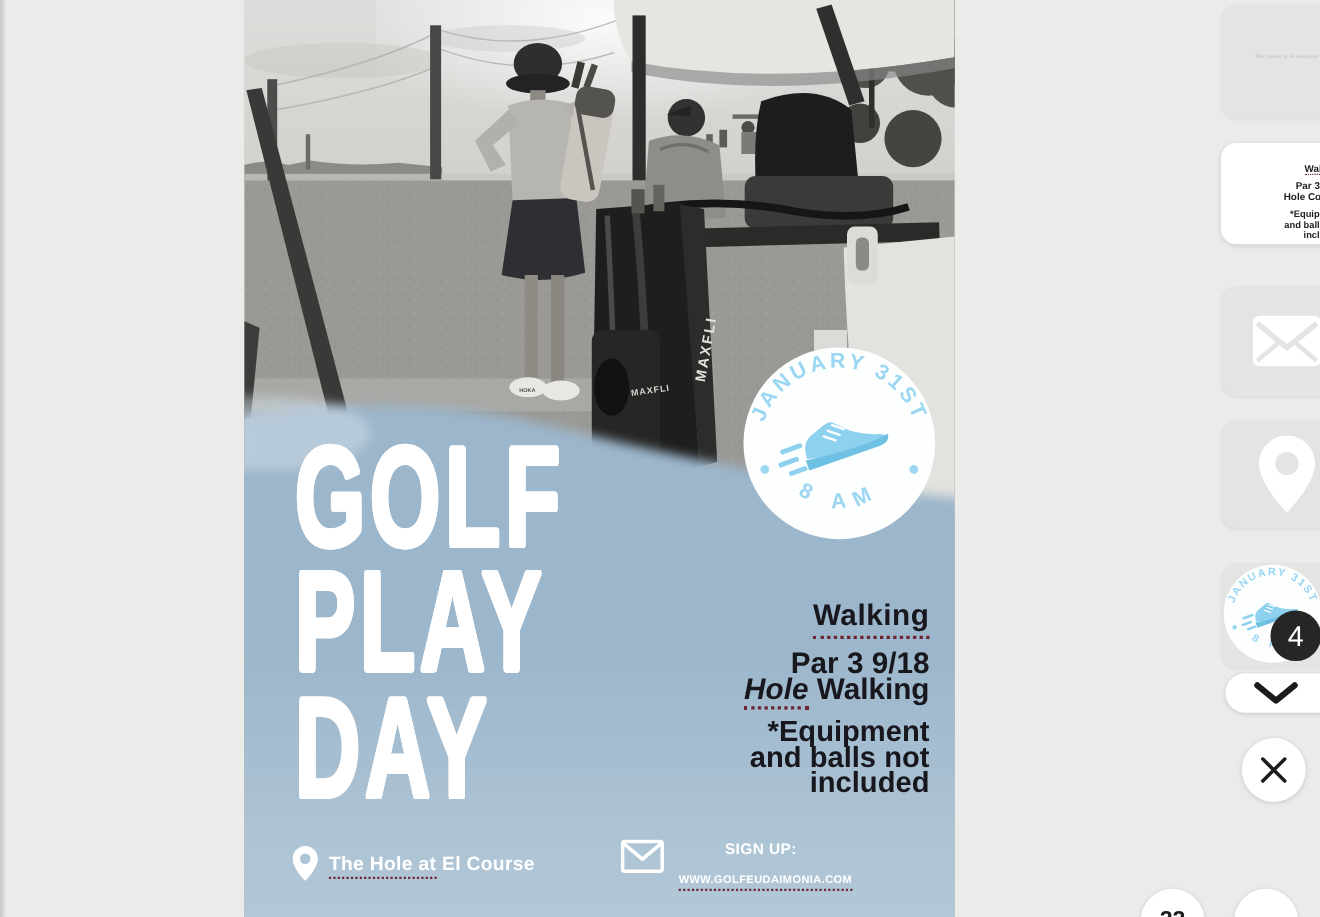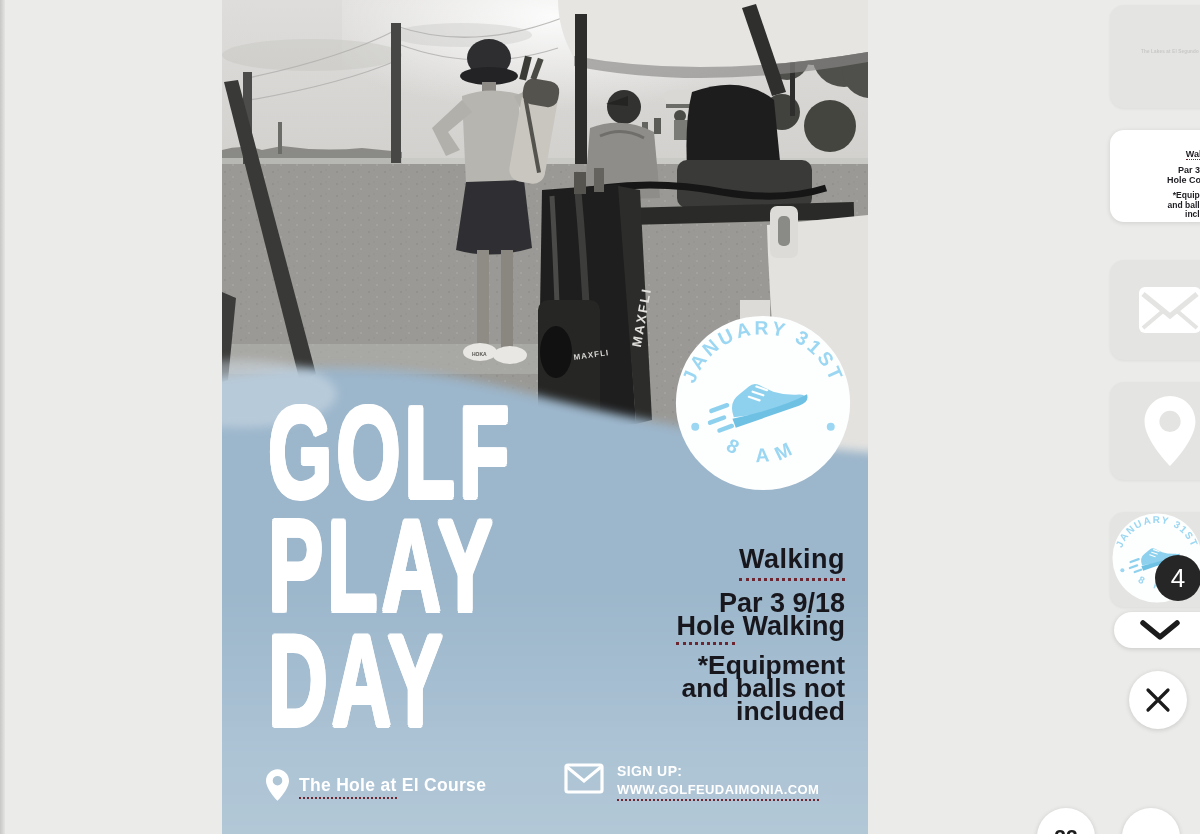--- a/index.html
+++ b/index.html
@@ -14,29 +14,29 @@
   .poster{position:absolute;left:222px;top:0;width:646px;height:834px;overflow:hidden;background:#d7d6d4;}
   .photo-svg{position:absolute;left:0;top:0;}
   .headline{position:absolute;left:46px;top:396px;color:#fff;
     font-weight:bold;font-size:106px;line-height:0.88;letter-spacing:5px;
     transform:scale(0.78,1.22);transform-origin:top left;white-space:nowrap;
     text-shadow:2px 0 #fff,-2px 0 #fff,0 2px #fff,0 -2px #fff,1.5px 1.5px #fff,-1.5px 1.5px #fff,1.5px -1.5px #fff,-1.5px -1.5px #fff;}
   .details{position:absolute;right:23px;top:544px;text-align:right;color:#17171d;font-weight:bold;}
   .details .walking{font-size:27px;letter-spacing:.5px;display:inline-block;
     border-bottom:3px dotted #6d2530;padding-bottom:3px;margin-bottom:11px;}
   .details .par{font-size:27px;line-height:23px;margin-bottom:16px;}
-  .details .par .u{border-bottom:3px dotted #6d2530;padding-bottom:1px;}
+  .details .par .u{border-bottom:3px dotted #6d2530;padding-bottom:1px;font-style:italic;}
   .details .eq{font-size:26.5px;line-height:23px;}
   .footer-loc{position:absolute;left:44px;top:769px;display:flex;align-items:center;color:#fff;}
   .footer-loc .txt{font-size:17.5px;font-weight:bold;letter-spacing:.3px;margin-left:10px;white-space:nowrap;}
   .footer-loc .u, .signup .u{border-bottom:2px dotted #6d2530;padding-bottom:2px;}
   .signup{position:absolute;left:342px;top:763px;display:flex;align-items:flex-start;color:#fff;}
   .signup .lines{margin-left:13px;font-weight:bold;}
-  .signup .l1{font-size:14px;letter-spacing:.4px;}
-  .signup .l2{font-size:13px;letter-spacing:.4px;margin-top:3px;white-space:nowrap;}
+  .signup .l1{font-size:14px;letter-spacing:.4px;margin-left:42px;}
+  .signup .l2{font-size:10px;letter-spacing:.4px;margin-top:16px;white-space:nowrap;}
   
   .card{position:absolute;left:1110px;width:120px;border-radius:14px;
     box-shadow:0 1px 3px rgba(0,0,0,0.06);}
   .card.gray{background:#e4e4e2;}
   .card.white{background:#ffffff;box-shadow:0 1px 5px rgba(0,0,0,0.12);}
   .thumb-faint{margin-top:44px;text-align:center;font-size:4.5px;font-weight:bold;
     color:#c7c7c5;letter-spacing:.2px;}
   .mini-details{padding:13px 10px 0 0;text-align:right;color:#1d1d22;font-weight:bold;}
   .mini-details .mw{font-size:9px;border-bottom:1px dotted #6d2530;display:inline-block;margin-bottom:6px;}
   .mini-details .mp{font-size:9px;line-height:9.5px;}

